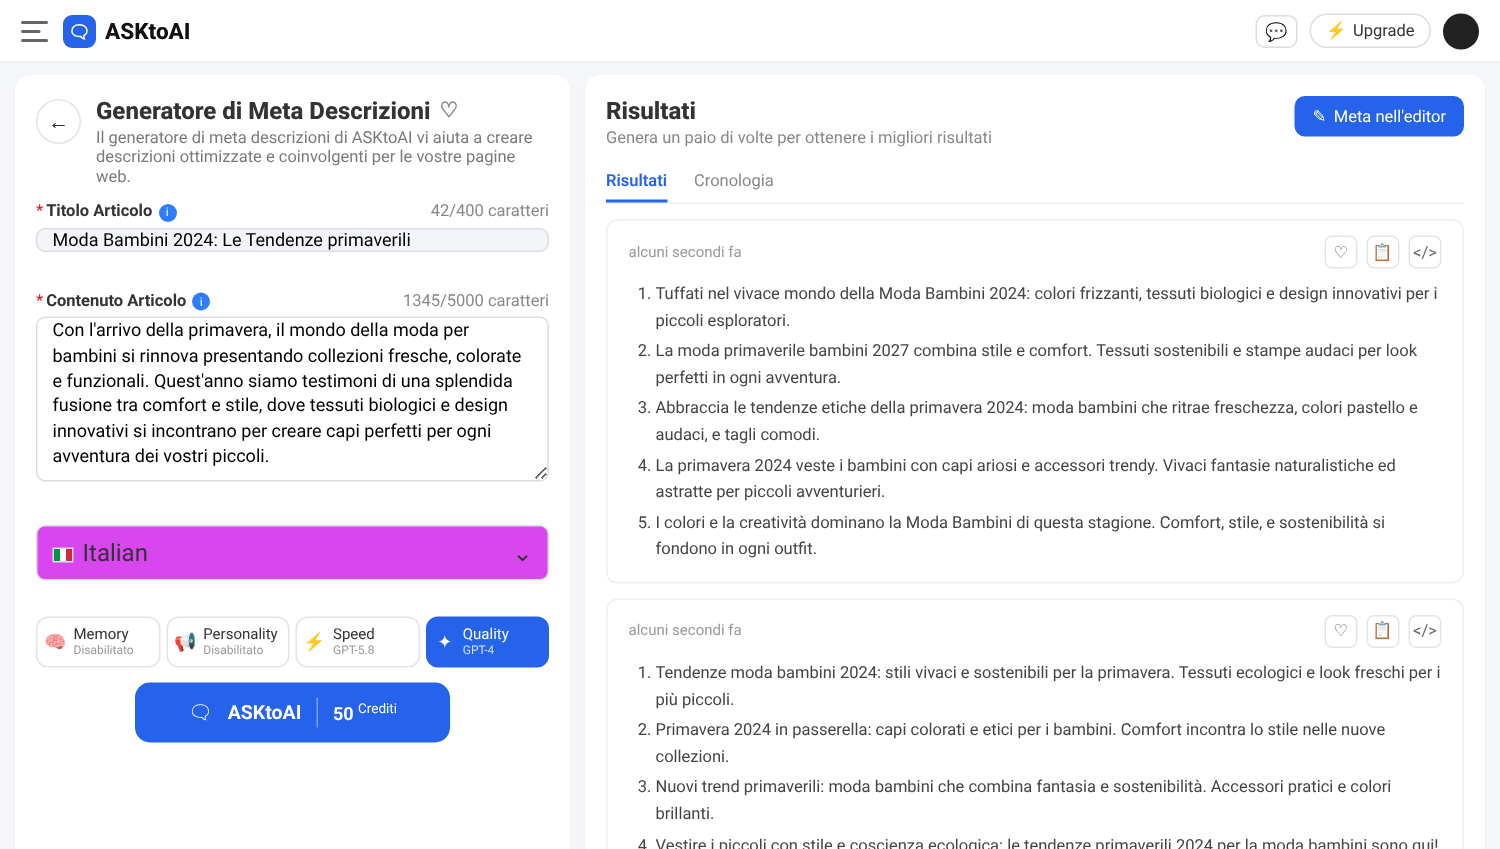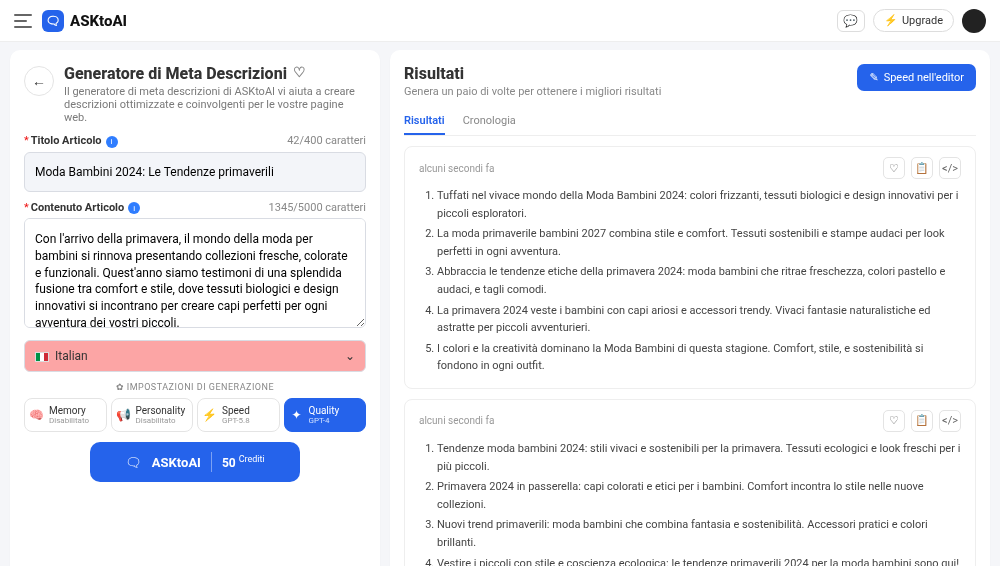--- a/index.html
+++ b/index.html
@@ -13,34 +13,34 @@
 .topbar-right{margin-left:auto;display:flex;align-items:center;gap:8px}
 .chat-icon{width:28px;height:22px;border:1px solid #ddd;border-radius:6px;display:flex;align-items:center;justify-content:center;cursor:pointer}
 .upgrade-btn{border:1px solid #ddd;border-radius:14px;padding:4px 10px;display:flex;align-items:center;gap:4px;font-size:11px;cursor:pointer;background:#fff}
 .avatar{width:24px;height:24px;border-radius:50%;background:#222;cursor:pointer}
 .main{display:flex;gap:10px;padding:8px 10px}
 .panel{background:#fff;border-radius:10px;padding:14px;box-shadow:0 1px 2px rgba(0,0,0,0.04)}
 .left{width:370px;flex-shrink:0}
 .right{flex:1}
 .page-head{display:flex;align-items:flex-start;gap:10px;margin-bottom:10px}
 .back-btn{width:30px;height:30px;border:1px solid #e4e4e4;border-radius:50%;display:flex;align-items:center;justify-content:center;font-size:14px;cursor:pointer;flex-shrink:0;margin-top:2px}
-.page-title{font-size:16px;font-weight:800;display:flex;gap:6px}
+.page-title{font-size:16px;font-weight:800;display:flex;align-items:center;gap:6px}
 .heart-icon{font-size:14px;color:#888;cursor:pointer}
 .page-sub{color:#7a7a7a;font-size:11px;margin-top:2px}
 .hint-box{background:#e9f1ff;border-radius:6px;padding:8px 10px;font-size:10px;color:#2b6fe0;line-height:1.4;position:relative;margin-bottom:10px}
 .hint-box .dot{position:absolute;top:4px;right:4px;width:6px;height:6px;background:#2563eb;border-radius:50%}
 .hint-link{font-weight:700}
 .label-row{display:flex;justify-content:space-between;align-items:center;margin-bottom:4px;font-size:11px}
 .label-row .req{color:#e11;margin-right:2px}
 .label-row .lbl{font-weight:700}
 .label-row .info{width:12px;height:12px;background:#2f7dff;border-radius:50%;color:#fff;font-size:8px;display:inline-flex;align-items:center;justify-content:center;margin-left:4px}
 .counter{color:#888}
-.input,.textarea{width:100%;border:1px solid #d9dce3;border-radius:6px;padding:12px 10px;font-size:12px;background:#f3f5f9;margin-bottom:9px;font-family:inherit}
+.input,.textarea{width:100%;border:1px solid #d9dce3;border-radius:6px;padding:0 10px;font-size:12px;background:#f3f5f9;margin-bottom:26px;font-family:inherit}
 .textarea{height:110px;resize:vertical;line-height:1.4;background:#fff}
-.select{width:100%;border:1px solid #d9dce3;border-radius:6px;padding:8px 10px;font-size:12px;background:#fca5a5;display:flex;align-items:center;justify-content:space-between;cursor:pointer;margin-bottom:10px}
+.select{width:100%;border:1px solid #d9dce3;border-radius:6px;padding:8px 10px;font-size:16px;background:#d946ef;display:flex;align-items:center;justify-content:space-between;cursor:pointer;margin-bottom:24px}
 .gen-head{text-align:center;font-size:9px;color:#888;letter-spacing:0.5px;margin-bottom:6px}
 .gen-row{display:flex;gap:4px;margin-bottom:10px}
 .gen-chip{flex:1;border:1px solid #e4e4e4;border-radius:8px;padding:6px 4px;display:flex;align-items:center;gap:4px;cursor:pointer;font-size:9px;background:#fff}
 .gen-chip.active{background:#2563eb;color:#fff;border-color:#2563eb}
 .gen-chip .ic{width:16px;height:16px;display:flex;align-items:center;justify-content:center;font-size:12px;flex-shrink:0}
 .gen-chip .t1{font-weight:400;font-size:10px}
 .gen-chip .t2{font-size:8px;color:#999}
 .gen-chip.active .t2{color:#cfe0ff}
 .cta{background:#2563eb;color:#fff;border-radius:10px;padding:10px;display:flex;align-items:center;justify-content:center;gap:10px;cursor:pointer;font-size:13px;width:210px;margin:0 auto}
 .cta .div{width:1px;height:20px;background:rgba(255,255,255,0.4)}
@@ -109,21 +109,20 @@
       <span><span class="req">*</span><span class="lbl">Contenuto Articolo</span><span class="info">i</span></span>
       <span class="counter">1345/5000 caratteri</span>
     </div>
     <textarea class="textarea" style="">Con l'arrivo della primavera, il mondo della moda per bambini si rinnova presentando collezioni fresche, colorate e funzionali. Quest'anno siamo testimoni di una splendida fusione tra comfort e stile, dove tessuti biologici e design innovativi si incontrano per creare capi perfetti per ogni avventura dei vostri piccoli.</textarea>
 
     <div class="select">
       <span><span class="flag"></span><span>Italian</span></span>
       <span>⌄</span>
     </div>
 
-    <div class="gen-head"><span>✿</span> <span>IMPOSTAZIONI DI GENERAZIONE</span></div>
     <div class="gen-row">
       <div class="gen-chip">
           <span class="ic">🧠</span>
           <span>
             <div class="t1">Memory</div>
             <div class="t2">Disabilitato</div>
           </span>
         </div>
       <div class="gen-chip">
           <span class="ic">📢</span>
@@ -157,21 +156,21 @@
   </div>
 
   <div class="panel right">
     <div class="res-head">
       <div>
         <div class="res-title">Risultati</div>
         <div class="res-sub">Genera un paio di volte per ottenere i migliori risultati</div>
       </div>
       <div class="open-editor">
         <span>✎</span>
-        <span>Speed nell'editor</span>
+        <span>Meta nell'editor</span>
       </div>
     </div>
     <div class="tabs">
       <div class="tab active">Risultati</div>
       <div class="tab">Cronologia</div>
     </div>
 
     <div class="result-card">
       <div class="result-meta">
         <span class="result-time">alcuni secondi fa</span>

